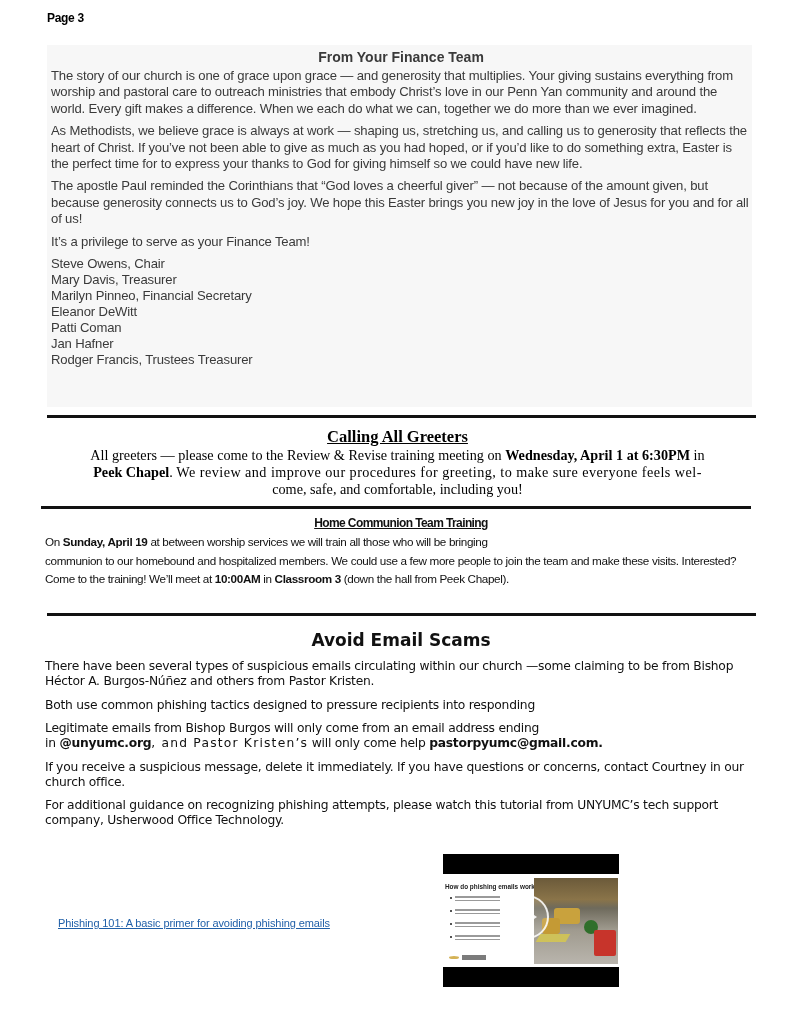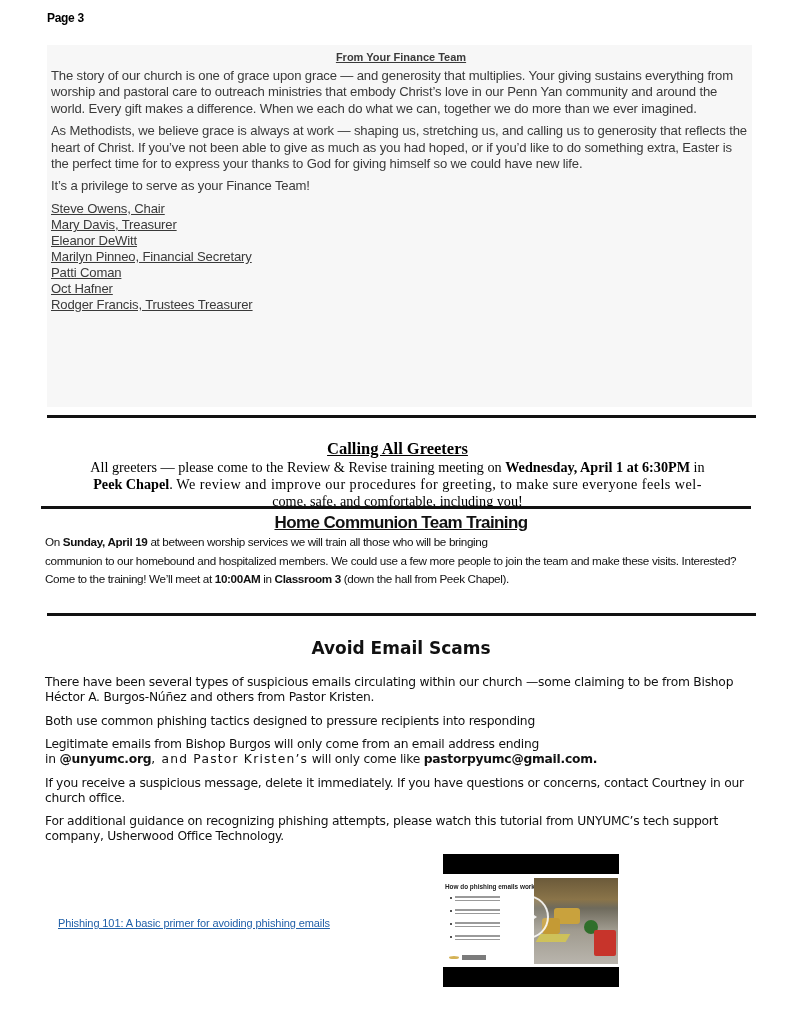--- a/index.html
+++ b/index.html
@@ -3,44 +3,44 @@
 <meta charset="utf-8">
 <style>
   html, body { margin: 0; padding: 0; background: #ffffff; }
   body { width: 795px; height: 1024px; position: relative; overflow: hidden; color: #000; }
 
   .page-label { position: absolute; left: 47px; top: 11px; font-family: "Liberation Sans", sans-serif; font-size: 12px; font-weight: bold; letter-spacing: -0.3px; }
 
   
   .finance { position: absolute; left: 47px; top: 45px; width: 705px; height: 362px; background: #f7f7f7; }
   .finance-inner { position: absolute; left: 4px; top: 0; width: 700px; font-family: "Liberation Sans", sans-serif; font-size: 13.1px; color: #3a3a3a; line-height: 16.2px; letter-spacing: -0.15px; }
-  .finance h2 { margin: 4px 0 3px 0; text-align: center; font-size: 11px; font-weight: bold; text-decoration: underline; color: #3a3a3a; letter-spacing: 0; }
+  .finance h2 { margin: 4px 0 3px 0; text-align: center; font-size: 14px; font-weight: bold; color: #3a3a3a; letter-spacing: 0; }
   .finance p { margin: 0 0 6.5px 0; }
   .signers { margin: 0; line-height: 16px; }
-  .signers div { white-space: nowrap; text-decoration: underline; }
+  .signers div { white-space: nowrap; }
 
   .rule { position: absolute; height: 3px; background: #111; }
   .rule1 { left: 47px; top: 415px; width: 709px; }
   .rule2 { left: 41px; top: 506px; width: 710px; }
   .rule3 { left: 47px; top: 613px; width: 709px; }
 
   
   .greeters { position: absolute; left: 42px; top: 423px; width: 711px; text-align: center; font-family: "Liberation Serif", serif; font-size: 14.2px; line-height: 17px; }
-  .greeters h3 { margin: 16px 0 0 0; font-size: 16.5px; font-weight: bold; text-decoration: underline; line-height: 20px; }
+  .greeters h3 { margin: 4px 0 0 0; font-size: 16.5px; font-weight: bold; text-decoration: underline; line-height: 20px; }
   .greeters p { margin: 0; }
   .spaced { letter-spacing: 0.45px; }
 
   
   .communion { position: absolute; left: 45px; top: 513px; width: 712px; font-family: "Liberation Sans", sans-serif; font-size: 11.7px; line-height: 18.7px; letter-spacing: -0.35px; color: #111; }
-  .communion h3 { margin: 0; text-align: center; font-size: 17px; font-weight: bold; text-decoration: underline; line-height: 20px; letter-spacing: -0.6px; }
+  .communion h3 { margin: 0; text-align: center; font-size: 12px; font-weight: bold; text-decoration: underline; line-height: 20px; letter-spacing: -0.6px; }
   .communion p { margin: 0; }
 
   
   .scams { position: absolute; left: 45px; top: 622px; width: 712px; font-family: "DejaVu Sans", sans-serif; font-size: 12.3px; line-height: 15px; letter-spacing: -0.25px; color: #111; }
-  .scams h3 { margin: 16px; text-align: center; font-size: 17px; font-weight: bold; line-height: 21px; letter-spacing: 0; }
+  .scams h3 { margin: 8px; text-align: center; font-size: 17px; font-weight: bold; line-height: 21px; letter-spacing: 0; }
   .scams p { margin: 0 0 8.5px 0; }
   .wide { letter-spacing: 1.2px; }
 
   .link { position: absolute; left: 58px; top: 917px; font-family: "Liberation Sans", sans-serif; font-size: 11px; color: #1f5fa8; text-decoration: underline; letter-spacing: -0.1px; }
 
   
   .video { position: absolute; left: 443px; top: 854px; width: 176px; height: 133px; background: #000; }
   .video .slide { position: absolute; left: 0; top: 20px; width: 176px; height: 93px; background: #ffffff; overflow: hidden; }
   .video .slide-title { position: absolute; left: 2px; top: 9px; font-family: "Liberation Sans", sans-serif; font-size: 6.4px; font-weight: bold; color: #222; white-space: nowrap; }
   .video .bullets { position: absolute; left: 12px; top: 22px; width: 45px; }
@@ -65,28 +65,29 @@
 </head>
 <body>
 
 <div class="page-label">Page 3</div>
 
 <section class="finance">
   <div class="finance-inner">
     <h2>From Your Finance Team</h2>
     <p>The story of our church is one of grace upon grace — and generosity that multiplies.  Your giving sustains everything from worship and pastoral care to outreach ministries that embody Christ’s love in our Penn Yan community and around the world.  Every gift makes a difference.  When we each do what we can, together we do more than we ever imagined.</p>
     <p>As Methodists, we believe grace is always at work — shaping us, stretching us, and calling us to generosity that reflects the heart of Christ.   If you’ve not been able to give as much as you had hoped, or if you’d like to do something extra, Easter is the perfect time for to express your thanks to God for giving himself so we could have new life.</p>
+    <p>The apostle Paul reminded the Corinthians that “God loves a cheerful giver” — not because of the amount given, but because generosity connects us to God’s joy.  We hope this Easter brings you new joy in the love of Jesus for you and for all of us!</p>
     <p>It’s a privilege to serve as your Finance Team!</p>
     <div class="signers">
       <div>Steve Owens, Chair</div>
       <div>Mary Davis, Treasurer</div>
+      <div>Marilyn Pinneo, Financial Secretary</div>
       <div>Eleanor DeWitt</div>
-      <div>Marilyn Pinneo, Financial Secretary</div>
       <div>Patti Coman</div>
-      <div>Oct Hafner</div>
+      <div>Jan Hafner</div>
       <div>Rodger Francis, Trustees Treasurer</div>
     </div>
   </div>
 </section>
 
 <div class="rule rule1"></div>
 
 <section class="greeters">
   <h3>Calling All Greeters</h3>
   <p><span>All greeters — please come to the Review &amp; Revise training meeting on </span><b>Wednesday, April 1 at 6:30PM</b><span> in </span><br><b>Peek Chapel</b><span>. </span><span class="spaced">We review and improve our procedures for greeting, to make sure everyone feels wel-</span><br><span>come, safe, and comfortable, including you!</span></p>
@@ -98,21 +99,21 @@
   <h3>Home Communion Team Training</h3>
   <p><span>On </span><b>Sunday, April 19</b><span> at between worship services we will train all those who will be bringing</span><br><span>communion to our homebound and hospitalized members.  We could use a few more people to join the team and make these visits. Interested? Come to the training!  We’ll meet at </span><b>10:00AM</b><span> in </span><b>Classroom 3</b><span> (down the hall from Peek Chapel).</span></p>
 </section>
 
 <div class="rule rule3"></div>
 
 <section class="scams">
   <h3>Avoid Email Scams</h3>
   <p>There have been several types of suspicious emails circulating within our church —some claiming to be from Bishop Héctor A. Burgos-Núñez and others from Pastor Kristen.</p>
   <p><span>Both use common phishing tactics designed to pressure recipients into responding</span><br></p>
-  <p><span>Legitimate emails from Bishop Burgos will only come from an email address ending</span><br><span>in </span><b>@unyumc.org</b><span class="wide">, and Pastor Kristen’s</span><span> will only come like </span><b>pastorpyumc@gmail.com.</b></p>
+  <p><span>Legitimate emails from Bishop Burgos will only come from an email address ending</span><br><span>in </span><b>@unyumc.org</b><span class="wide">, and Pastor Kristen’s</span><span> will only come help </span><b>pastorpyumc@gmail.com.</b></p>
   <p>If you receive a suspicious message, delete it immediately. If you have questions or concerns, contact Courtney in our church office.</p>
   <p>For additional guidance on recognizing phishing attempts, please watch this tutorial from UNYUMC’s tech support company, Usherwood Office Technology.</p>
 </section>
 
 <a class="link" href="#">Phishing 101: A basic primer for avoiding phishing emails</a>
 
 <div class="video">
   <div class="slide">
     <div class="slide-title">How do phishing emails work?</div>
     <div class="bullets">

